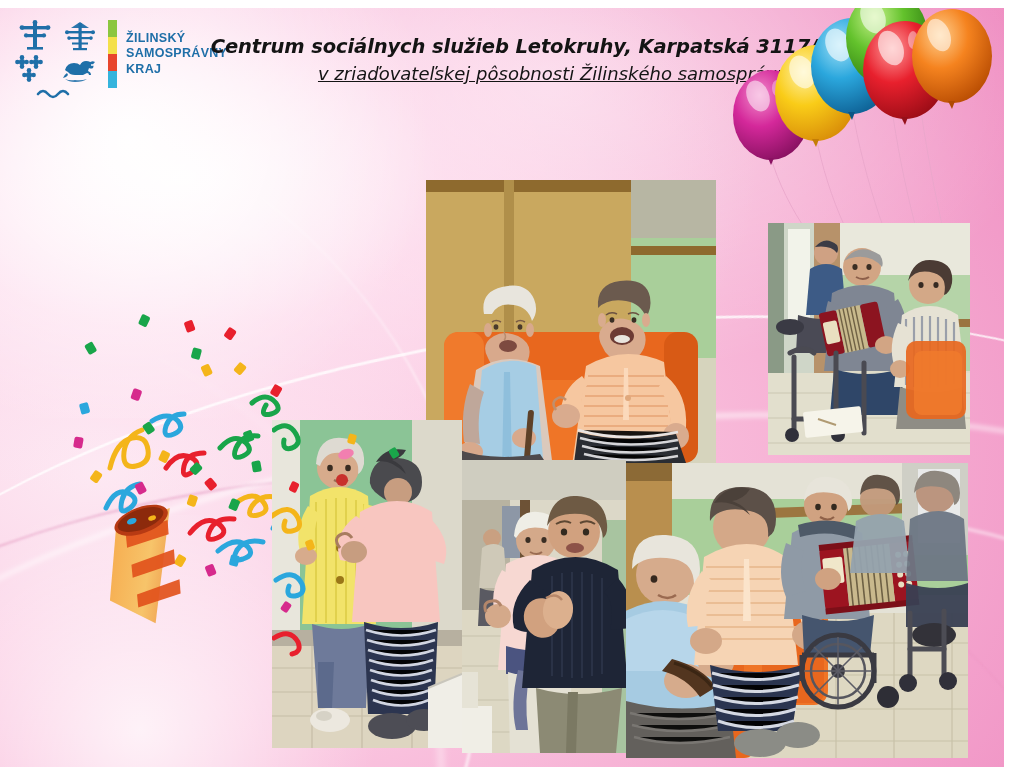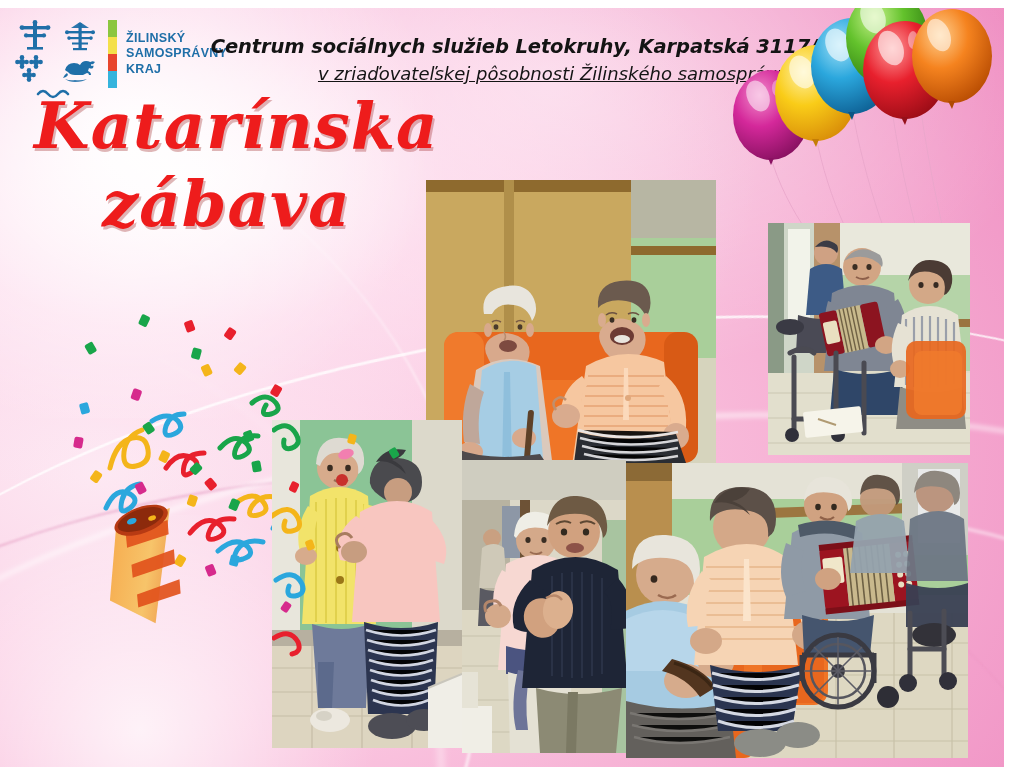--- a/index.html
+++ b/index.html
@@ -191,24 +191,20 @@
       <div>SAMOSPRÁVNY</div>
       <div>KRAJ</div>
     </div>
   </div>
 
   <div class="hdr">
     <div class="hdr-l1">Centrum sociálnych služieb Letokruhy, Karpatská 3117/9, 01008 Žilina</div>
     <div class="hdr-l2">v zriaďovateľskej pôsobnosti Žilinského samosprávneho kraja</div>
   </div>
 
-  <div class="title">
-    <span class="l1">Katarínska</span>
-    <span class="l2">zábava</span>
-  </div>
 
   <div class="balloons">
     <svg width="280" height="300" viewBox="0 0 280 300">
       <defs>
         <radialGradient id="bM" cx="35%" cy="28%" r="78%">
           <stop offset="0%" stop-color="#f28ccb"></stop>
             <stop offset="45%" stop-color="#d4289a"></stop>
           <stop offset="100%" stop-color="#86105f"></stop>
         </radialGradient>
         <radialGradient id="bY" cx="35%" cy="28%" r="78%">

